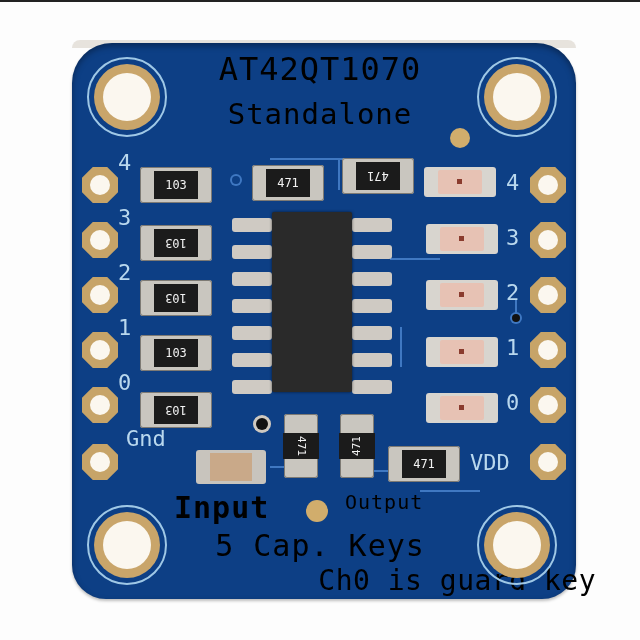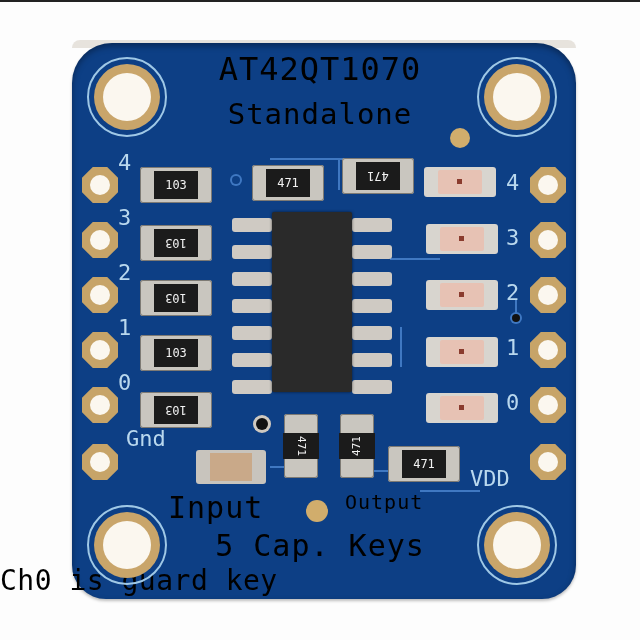--- a/index.html
+++ b/index.html
@@ -3,24 +3,24 @@
 <meta charset="utf-8">
 <style>
   html, body { margin:0; padding:0; }
   body { width:640px; height:640px; background:#fdfdfd; position:relative; overflow:hidden; font-family:"DejaVu Sans Mono", monospace; }
   .topbar { position:absolute; left:0; top:0; width:640px; height:2px; background:#222; }
   .board { position:absolute; left:72px; top:43px; width:504px; height:556px; background:#0d3f85; border-radius:40px 40px 34px 34px; box-shadow:0 3px 6px rgba(0,0,0,0.35) inset, 0 2px 3px rgba(0,0,0,0.25); }
   .board-edge { position:absolute; left:72px; top:40px; width:504px; height:8px; border-radius:40px 40px 0 0; background:#d8d2c8; opacity:0.6; }
   .silk { position:absolute; color:#000000; white-space:nowrap; letter-spacing:1px; }
   .title { left:0; width:640px; text-align:center; top:50px; font-size:32px; }
   .subtitle { left:0; width:640px; text-align:center; top:97px; font-size:29px; }
-  .bl1 { left:168px; top:490px; font-size:30px; }
+  .bl1 { left:174px; top:490px; font-size:30px;font-weight:bold; }
   .bl1b { left:345px; top:490px; font-size:20px; }
   .bl2 { left:0; width:640px; text-align:center; top:528px; font-size:30px; }
-  .bl3 { left:0; width:596px; text-align:left; top:564px; font-size:28px; letter-spacing:0.5px; }
+  .bl3 { left:0; width:596px; text-align:right; top:564px; font-size:28px; letter-spacing:0.5px; }
   .mount { position:absolute; width:80px; height:80px; border-radius:50%; border:2px solid #9fc8e6; box-sizing:border-box; }
   .mount .ring { position:absolute; left:5px; top:5px; width:66px; height:66px; border-radius:50%; background:#c9a56a; }
   .mount .hole { position:absolute; left:14px; top:14px; width:48px; height:48px; border-radius:50%; background:#fbf7ef; }
   .pad { position:absolute; width:36px; height:36px; }
   .pad .oct { position:absolute; left:0; top:0; width:36px; height:36px; background:#c7a468; clip-path:polygon(30% 0,70% 0,100% 30%,100% 70%,70% 100%,30% 100%,0 70%,0 30%); }
   .pad .hole { position:absolute; left:8px; top:8px; width:20px; height:20px; border-radius:50%; background:#fbf7ef; }
   .plabel { position:absolute; color:#b9d8ee; font-size:22px; }
   .res { position:absolute; width:72px; height:36px; background:#c9c6bf; border-radius:3px; box-shadow:0 0 0 1px #7d7a74 inset; }
   .res .body { position:absolute; left:14px; top:4px; width:44px; height:28px; background:#1b1b1b; color:#f2f2f2; font-size:12px; text-align:center; line-height:28px; }
   .res.v { width:34px; height:64px; }
@@ -136,21 +136,21 @@
 <div class="pad" style="left:530px;top:444px;">
     <div class="oct"></div>
     <div class="hole"></div>
   </div>
 
 <div class="plabel" style="left:506px;top:170px;">4</div>
 <div class="plabel" style="left:506px;top:225px;">3</div>
 <div class="plabel" style="left:506px;top:280px;">2</div>
 <div class="plabel" style="left:506px;top:335px;">1</div>
 <div class="plabel" style="left:506px;top:390px;">0</div>
-<div class="plabel" style="left:470px;top:450px;margin-top:16px;">VDD</div>
+<div class="plabel" style="left:470px;top:450px;">VDD</div>
 
 <div class="res" style="left:140px;top:167px;">
     <div class="body">103</div>
   </div>
 <div class="res" style="left:140px;top:225px;">
     <div class="body" style="transform:rotate(180deg);">103</div>
   </div>
 <div class="res" style="left:140px;top:280px;">
     <div class="body" style="transform:rotate(180deg);">103</div>
   </div>

